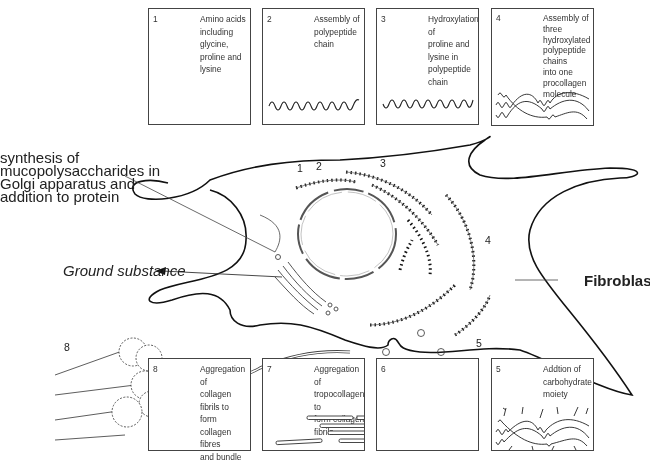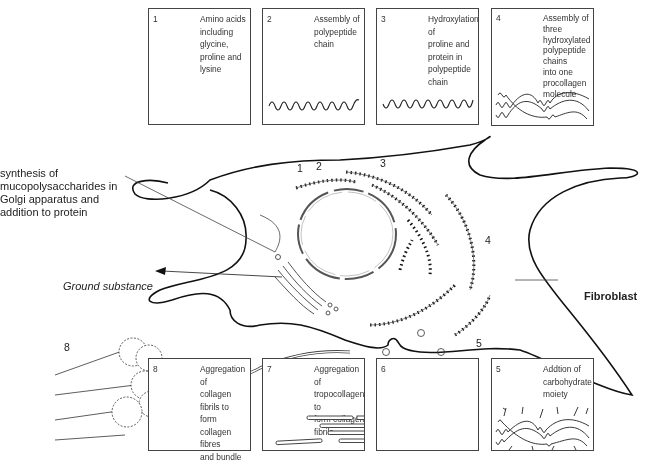--- a/index.html
+++ b/index.html
@@ -4,21 +4,21 @@
 <style>
   html, body { margin:0; padding:0; background:#ffffff; }
   body { width:650px; height:463px; position:relative; overflow:hidden;
          font-family:"Liberation Sans", sans-serif; color:#222; }
   .box { position:absolute; border:1.3px solid #444; background:#fff; box-sizing:border-box; }
   .box .txt { position:absolute; left:4px; top:4px; right:3px; font-size:8.4px; line-height:12.5px; color:#333; display:flex; }
   .box .num { width:11px; flex:none; }
   .box .lbl { white-space:pre-line;margin-left:36px; }
   .box.dense .txt { line-height:10.8px; }
   .box svg { position:absolute; left:0; bottom:0; }
-  .side { position:absolute; font-size:11px; color:#222; line-height:13px; white-space:pre-line;margin-top:16px; }
+  .side { position:absolute; font-size:15px; color:#222; line-height:13px; white-space:pre-line; }
   .num-label { position:absolute; font-size:10.5px; color:#222; }
   svg.main { position:absolute; left:0; top:0; }
 </style>
 </head>
 <body>
 
 <svg class="main" width="650" height="463" viewBox="0 0 650 463">
 
   <path fill="none" stroke="#111" stroke-width="1.6" d="M 168 183 C 150 178, 125 180, 135 194 C 145 204, 190 200, 210 180 C 250 165, 290 160, 340 160
        C 380 158, 430 152, 470 145 C 490 140, 495 132, 485 140 C 470 150, 460 165, 480 175
@@ -119,21 +119,21 @@
 polypeptide chain</span>
     </div>
   <svg width="101" height="40" viewBox="0 0 101 40">
     <path d="M 6 22 q 3 -8 6 0 t 6 0 t 6 0 t 6 0 t 6 0 t 6 0 t 6 0 t 6 0 t 6 0 t 6 0 t 6 0 t 6 0 t 6 0 t 6 0 t 6 -6" fill="none" stroke="#222" stroke-width="1.1"></path>
   </svg>
 </div>
 <div class="box" style="left:376px;top:8px;width:103px;height:117px;">
   <div class="txt">
       <span class="num">3</span>
       <span class="lbl">Hydroxylation of
-proline and protein in
+proline and lysine in
 polypeptide chain</span>
     </div>
   <svg width="101" height="40" viewBox="0 0 101 40">
     <path d="M 6 20 q 3 8 6 0 t 6 0 t 6 0 t 6 0 t 6 0 t 6 0 t 6 0 t 6 0 t 6 0 t 6 0 t 6 0 t 6 0 t 6 0 t 6 0 t 6 -4" fill="none" stroke="#222" stroke-width="1.1"></path>
   </svg>
 </div>
 <div class="box dense" style="left:491px;top:8px;width:103px;height:118px;">
   <div class="txt">
       <span class="num">4</span>
       <span class="lbl">Assembly of three

